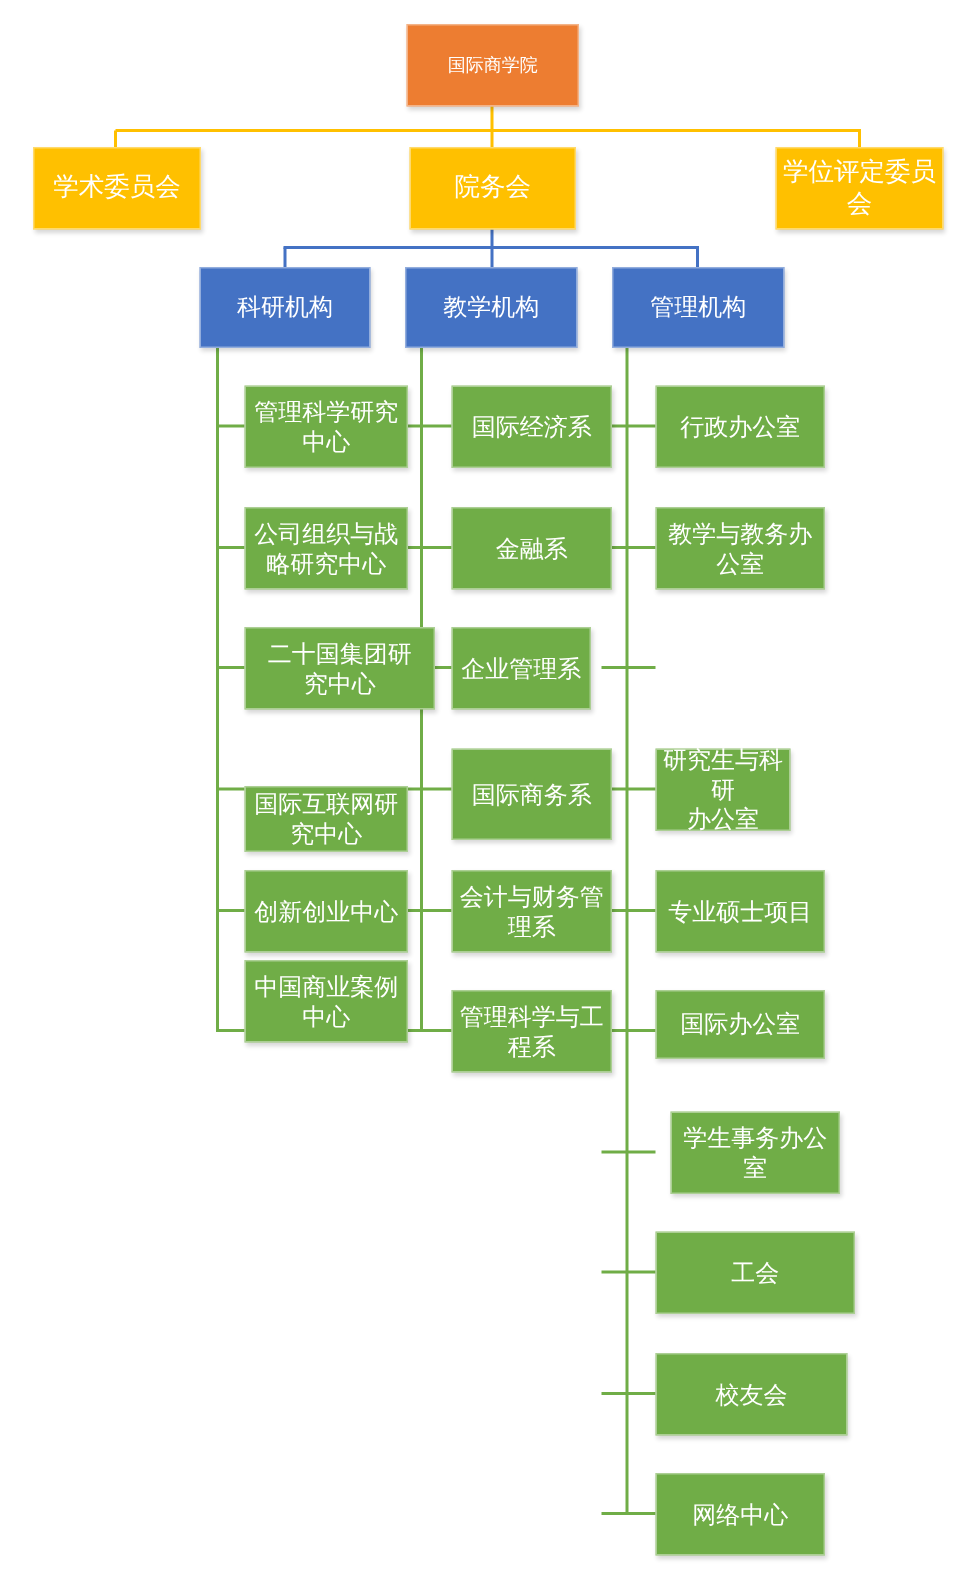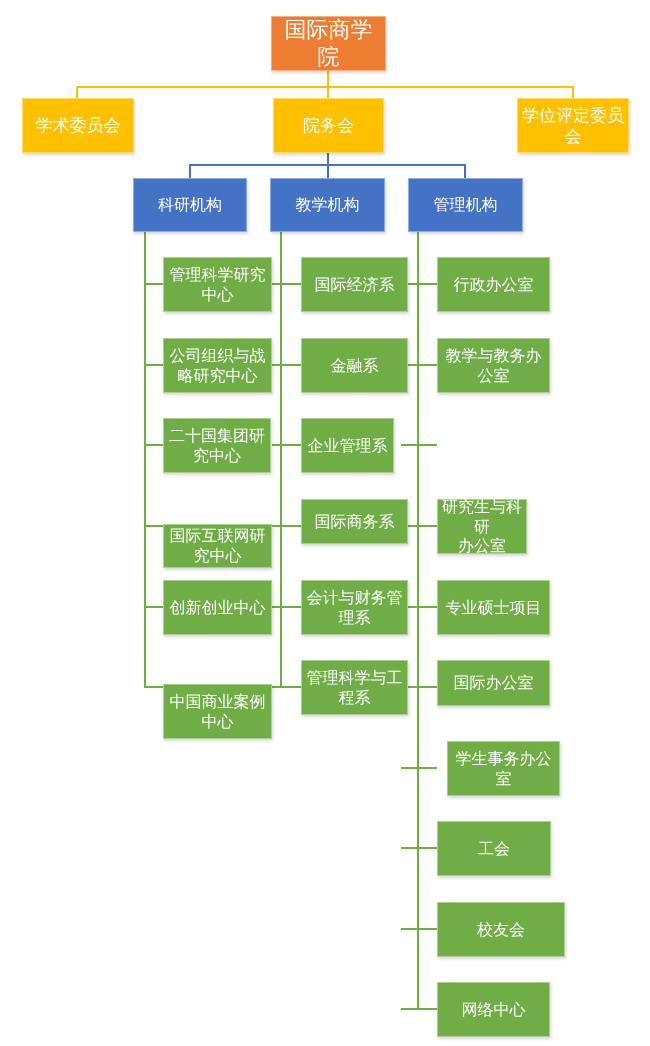--- a/index.html
+++ b/index.html
@@ -7,21 +7,21 @@
     position:relative;width:650px;height:1046px;background:#ffffff;overflow:hidden;
     font-family:"DejaVu Sans","Liberation Sans",sans-serif;
   }
   .node{
     position:absolute;box-sizing:border-box;
     display:flex;align-items:center;justify-content:center;
     text-align:center;color:#ffffff;white-space:pre-line;line-height:1.22;
     padding:2px 3px;border:1px solid rgba(255,255,255,.42);
     box-shadow:1px 2px 3px rgba(0,0,0,.16);
   }
-  .root{background:var(--c-root);font-size:22px;}
+  .root{background:var(--c-root);font-size:12px;}
   .committee{background:var(--c-committee);font-size:17px;}
   .division{background:var(--c-division);font-size:16px;}
   .unit{background:var(--c-unit);font-size:16px;}
   .hline,.vline{position:absolute;}
   .hline{height:2px;}
   .vline{width:2px;}
   .l1{background:var(--c-connector_l1);}
   .l2{background:var(--c-connector_l2);}
   .l3{background:var(--c-connector_l3);}
 </style>
@@ -79,43 +79,43 @@
 会</div>
 
   <div class="node division" style="left:133px;top:178px;width:114px;height:54px">科研机构</div>
   <div class="node division" style="left:270px;top:178px;width:115px;height:54px">教学机构</div>
   <div class="node division" style="left:408px;top:178px;width:115px;height:54px">管理机构</div>
 
   <div class="node unit" style="left:163px;top:257px;width:109px;height:55px">管理科学研究
 中心</div>
   <div class="node unit" style="left:163px;top:338px;width:109px;height:55px">公司组织与战
 略研究中心</div>
-  <div class="node unit" style="left:163px;top:418px;width:108px;height:55px">二十国集团研
+  <div class="node unit" style="left:163px;top:418px;width:127px;height:55px">二十国集团研
 究中心</div>
   <div class="node unit" style="left:163px;top:524px;width:109px;height:44px">国际互联网研
 究中心</div>
   <div class="node unit" style="left:163px;top:580px;width:109px;height:55px">创新创业中心</div>
-  <div class="node unit" style="left:163px;top:684px;width:109px;height:55px">中国商业案例
+  <div class="node unit" style="left:163px;top:640px;width:109px;height:55px">中国商业案例
 中心</div>
 
   <div class="node unit" style="left:301px;top:257px;width:107px;height:55px">国际经济系</div>
   <div class="node unit" style="left:301px;top:338px;width:107px;height:55px">金融系</div>
   <div class="node unit" style="left:301px;top:418px;width:93px;height:55px">企业管理系</div>
-  <div class="node unit" style="left:301px;top:499px;width:107px;height:45px">国际商务系</div>
+  <div class="node unit" style="left:301px;top:499px;width:107px;height:61px">国际商务系</div>
   <div class="node unit" style="left:301px;top:580px;width:107px;height:55px">会计与财务管
 理系</div>
   <div class="node unit" style="left:301px;top:660px;width:107px;height:55px">管理科学与工
 程系</div>
 
   <div class="node unit" style="left:437px;top:257px;width:113px;height:55px">行政办公室</div>
   <div class="node unit" style="left:437px;top:338px;width:113px;height:55px">教学与教务办
 公室</div>
   <div class="node unit" style="left:437px;top:499px;width:90px;height:55px">研究生与科研
 办公室</div>
   <div class="node unit" style="left:437px;top:580px;width:113px;height:55px">专业硕士项目</div>
   <div class="node unit" style="left:437px;top:660px;width:113px;height:46px">国际办公室</div>
   <div class="node unit" style="left:447px;top:741px;width:113px;height:55px">学生事务办公
 室</div>
-  <div class="node unit" style="left:437px;top:821px;width:114px;height:55px">工会</div>
+  <div class="node unit" style="left:437px;top:821px;width:133px;height:55px">工会</div>
   <div class="node unit" style="left:437px;top:902px;width:128px;height:55px">校友会</div>
   <div class="node unit" style="left:437px;top:982px;width:113px;height:55px">网络中心</div>
 
 </div>
 
 </body></html>

